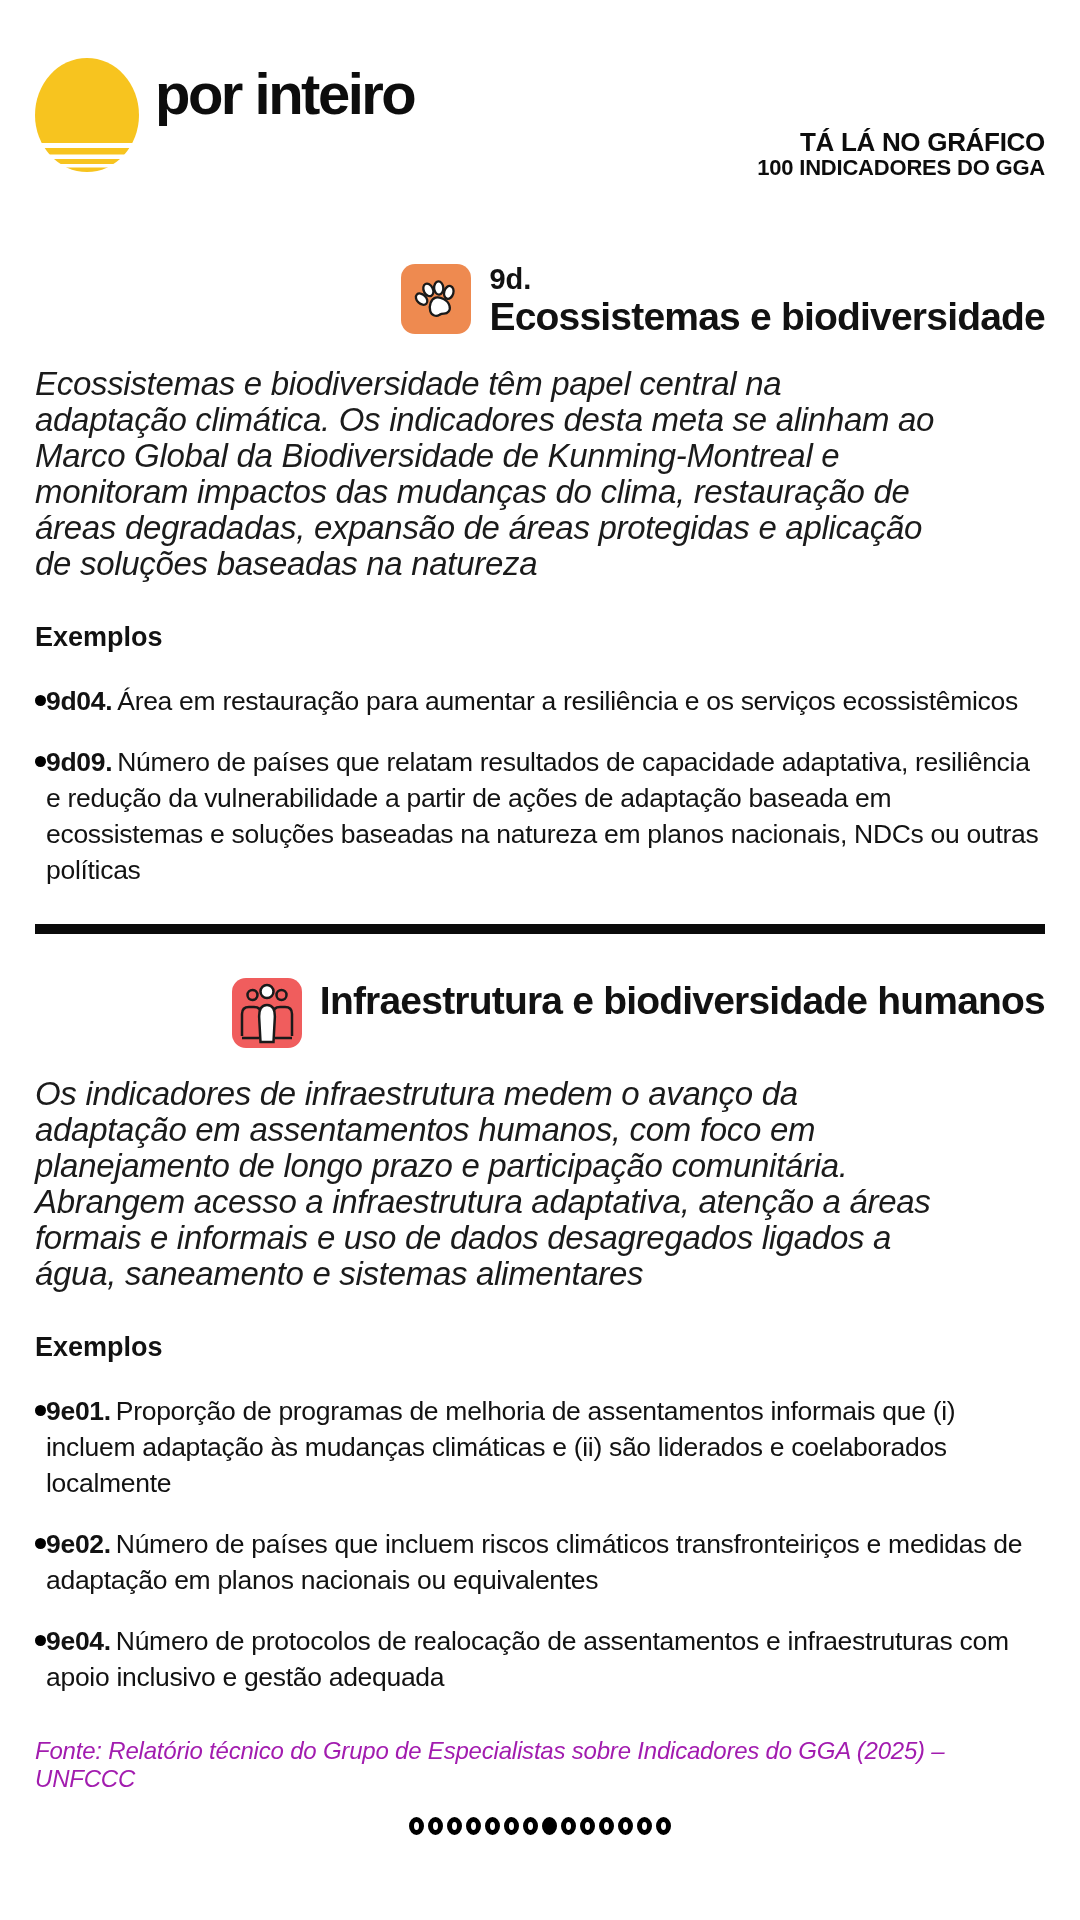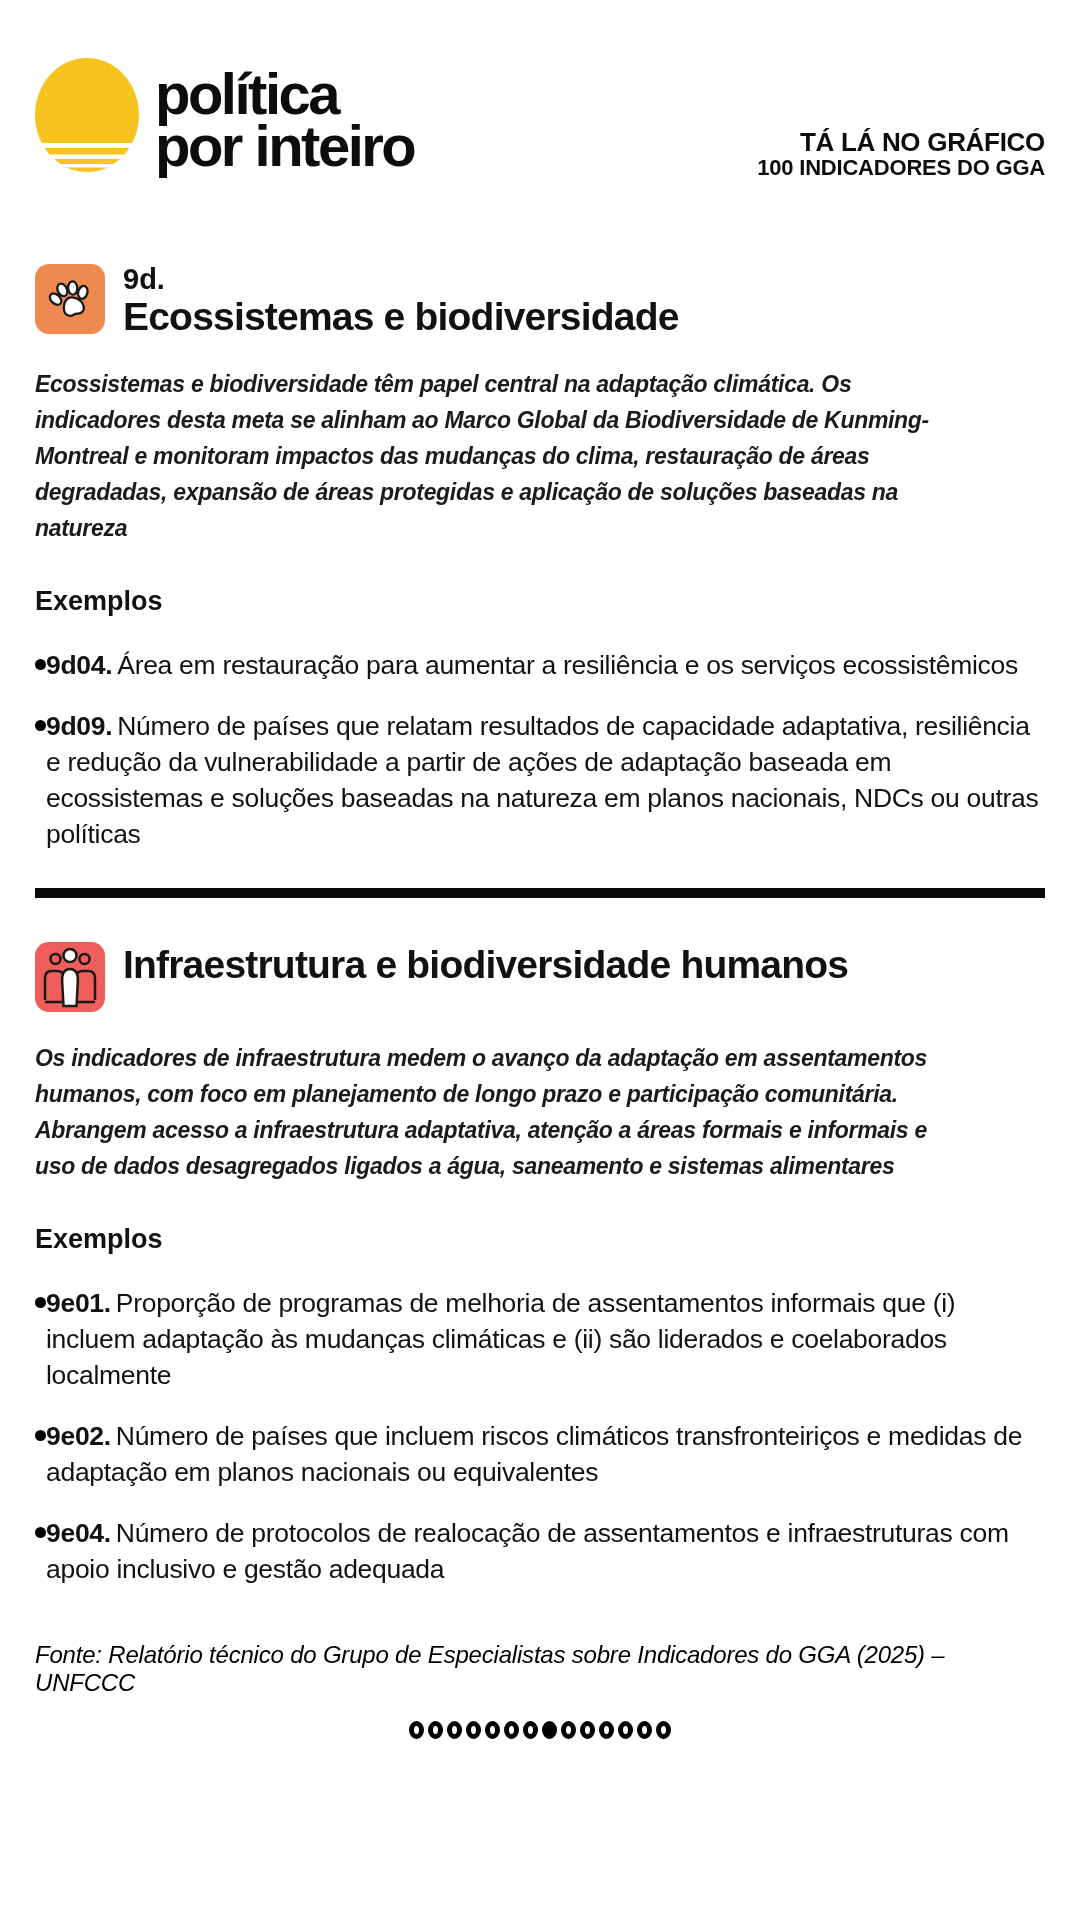--- a/index.html
+++ b/index.html
@@ -14,41 +14,41 @@
   
   .header { display:flex; justify-content:space-between; align-items:flex-start; padding:58px 35px 0 35px; }
   .brand { display:flex; gap:16px; align-items:flex-start; }
   .brand-logo { width:104px; height:114px; display:block; }
   .brand-text { font-weight:800; font-size:58px; line-height:52px; letter-spacing:-2.5px; margin-top:10px; color:#0d0d0d; }
   .edition { text-align:right; font-weight:700; margin-top:70px; color:#0d0d0d; }
   .edition-line1 { font-size:26px; letter-spacing:-0.3px; line-height:28px; }
   .edition-line2 { font-size:22px; letter-spacing:-0.2px; line-height:24px; }
 
   
-  .section-header { display:flex; gap:18px; align-items:flex-start; }
+  .section-header { display:flex; gap:18px; align-items:flex-start;justify-content:flex-end; }
   .section--first { margin-top:84px; }
   .section--second { margin-top:44px; }
   .section-icon { width:70px; height:70px; border-radius:14px; flex:none; display:block; }
   .icon-9d { background:#EE8A50; }
   .icon-9e { background:#F05D5D; }
   .section-id { font-size:29px; font-weight:700; line-height:30px; margin-top:0; }
   .section-title { font-size:39px; font-weight:700; letter-spacing:-0.8px; line-height:42px; margin-top:2px; }
-  .section-desc { font-style:italic; font-size:23px; line-height:36px; letter-spacing:-0.3px; max-width:900px; margin-top:28px; color:#1b1b1b;font-weight:bold; }
+  .section-desc { font-style:italic; font-size:33px; line-height:36px; letter-spacing:-0.3px; max-width:900px; margin-top:28px; color:#1b1b1b; }
   .examples-label { font-size:27px; font-weight:700; margin-top:40px; }
   .examples { margin-top:30px; }
   .example { display:flex; margin-bottom:25px; }
   .example:last-child { margin-bottom:0; }
   .marker { width:11px; height:11px; background:#000; border-radius:50%; margin-top:12px; flex:none; }
   .example-text { font-size:26.5px; line-height:36px; letter-spacing:-0.3px; }
   .example-code { font-weight:700; margin-right:5px; }
 
   .divider { height:10px; background:#0a0a0a; margin-top:36px; }
 
   
-  .source { font-style:italic; font-size:24px; letter-spacing:-0.2px; margin-top:54px; color:#000000; }
+  .source { font-style:italic; font-size:24px; letter-spacing:-0.2px; margin-top:42px; color:#a21caf; }
   .pagination { display:flex; justify-content:center; gap:4px; margin-top:24px; }
   .dot { width:15px; height:18px; border:5px solid #000; border-radius:50%; background:#fff; position:relative; }
   .dot.active::after {
     content:""; position:absolute; left:50%; top:50%;
     transform:translate(-50%,-50%); width:10px; height:11px; border-radius:50%; background:#000;
   }
 </style>
 </head>
 <body>
 
@@ -56,21 +56,20 @@
 
   <div class="header">
     <div class="brand">
       <svg class="brand-logo" viewBox="0 0 104 114" aria-hidden="true">
         <ellipse cx="52" cy="57" rx="52" ry="57" fill="#F7C41F"></ellipse>
         <rect x="-2" y="85" width="108" height="5" fill="#ffffff"></rect>
         <rect x="-2" y="96.5" width="108" height="4.5" fill="#ffffff"></rect>
         <rect x="-2" y="106" width="108" height="3.5" fill="#ffffff"></rect>
       </svg>
       <div class="brand-text">
-        <div>política</div>
         <div>por inteiro</div>
       </div>
     </div>
     <div class="edition">
       <div class="edition-line1">TÁ LÁ NO GRÁFICO</div>
       <div class="edition-line2">100 INDICADORES DO GGA</div>
     </div>
   </div>
 
   <div class="content">

